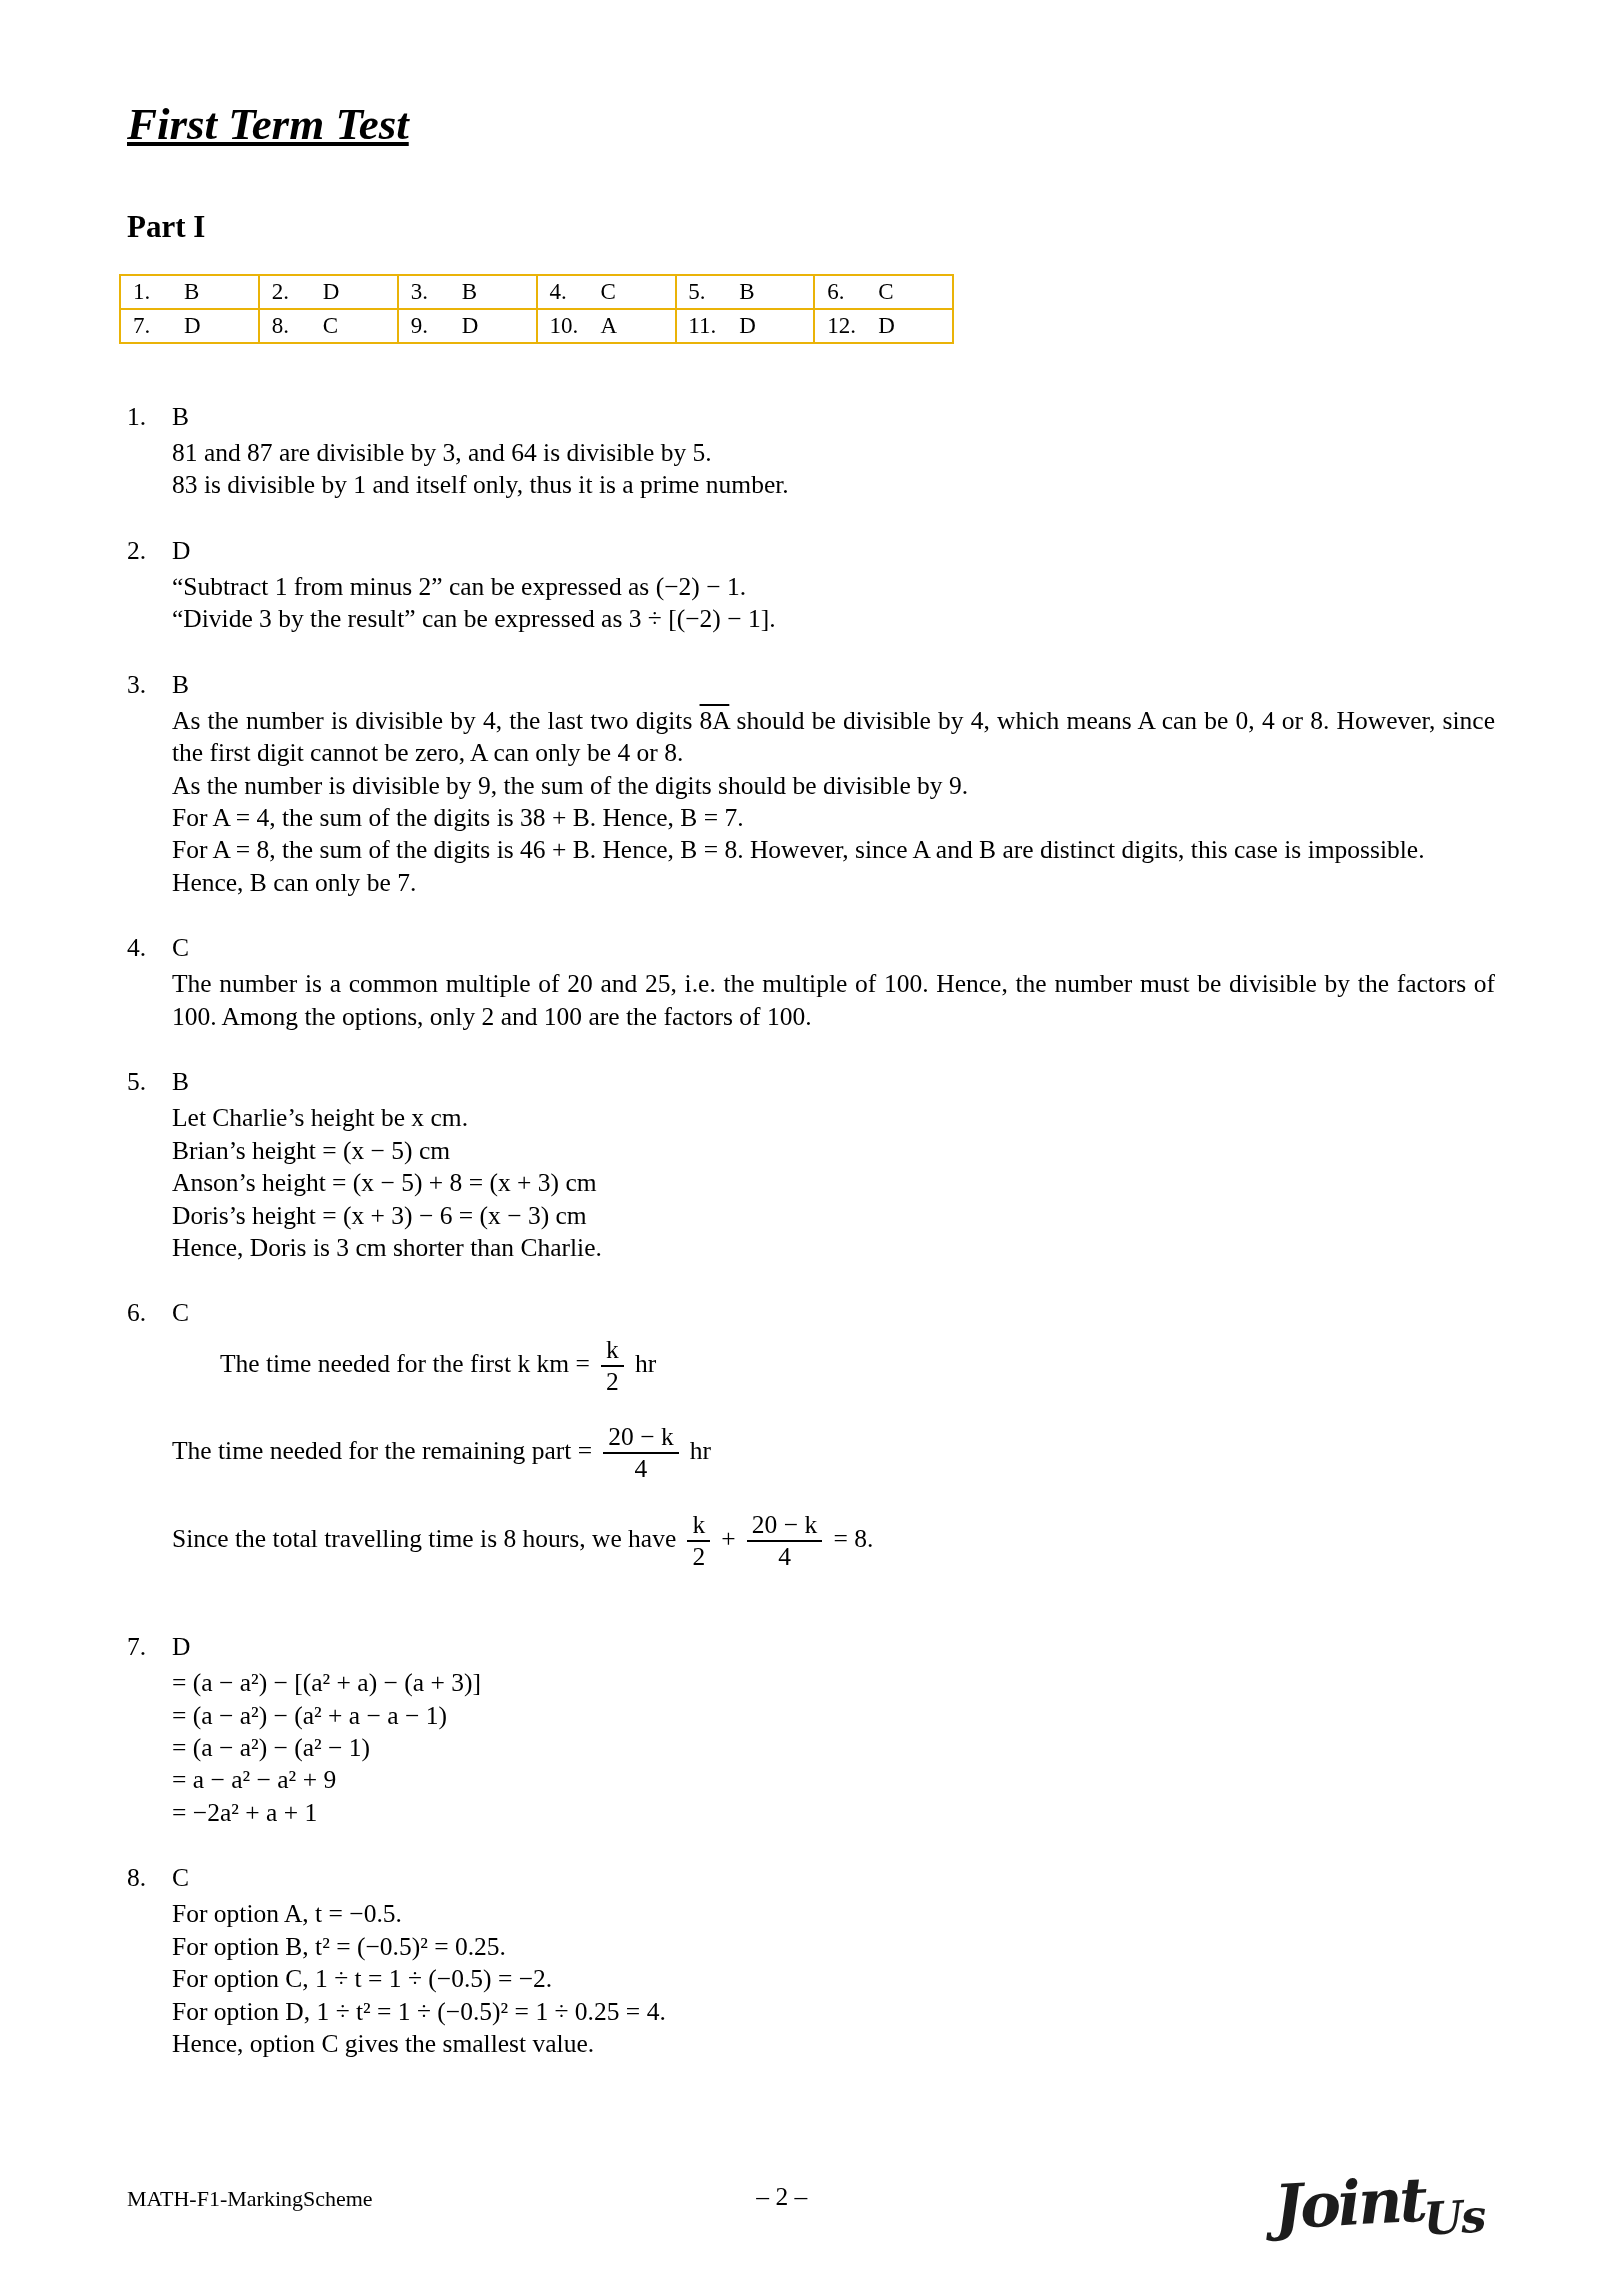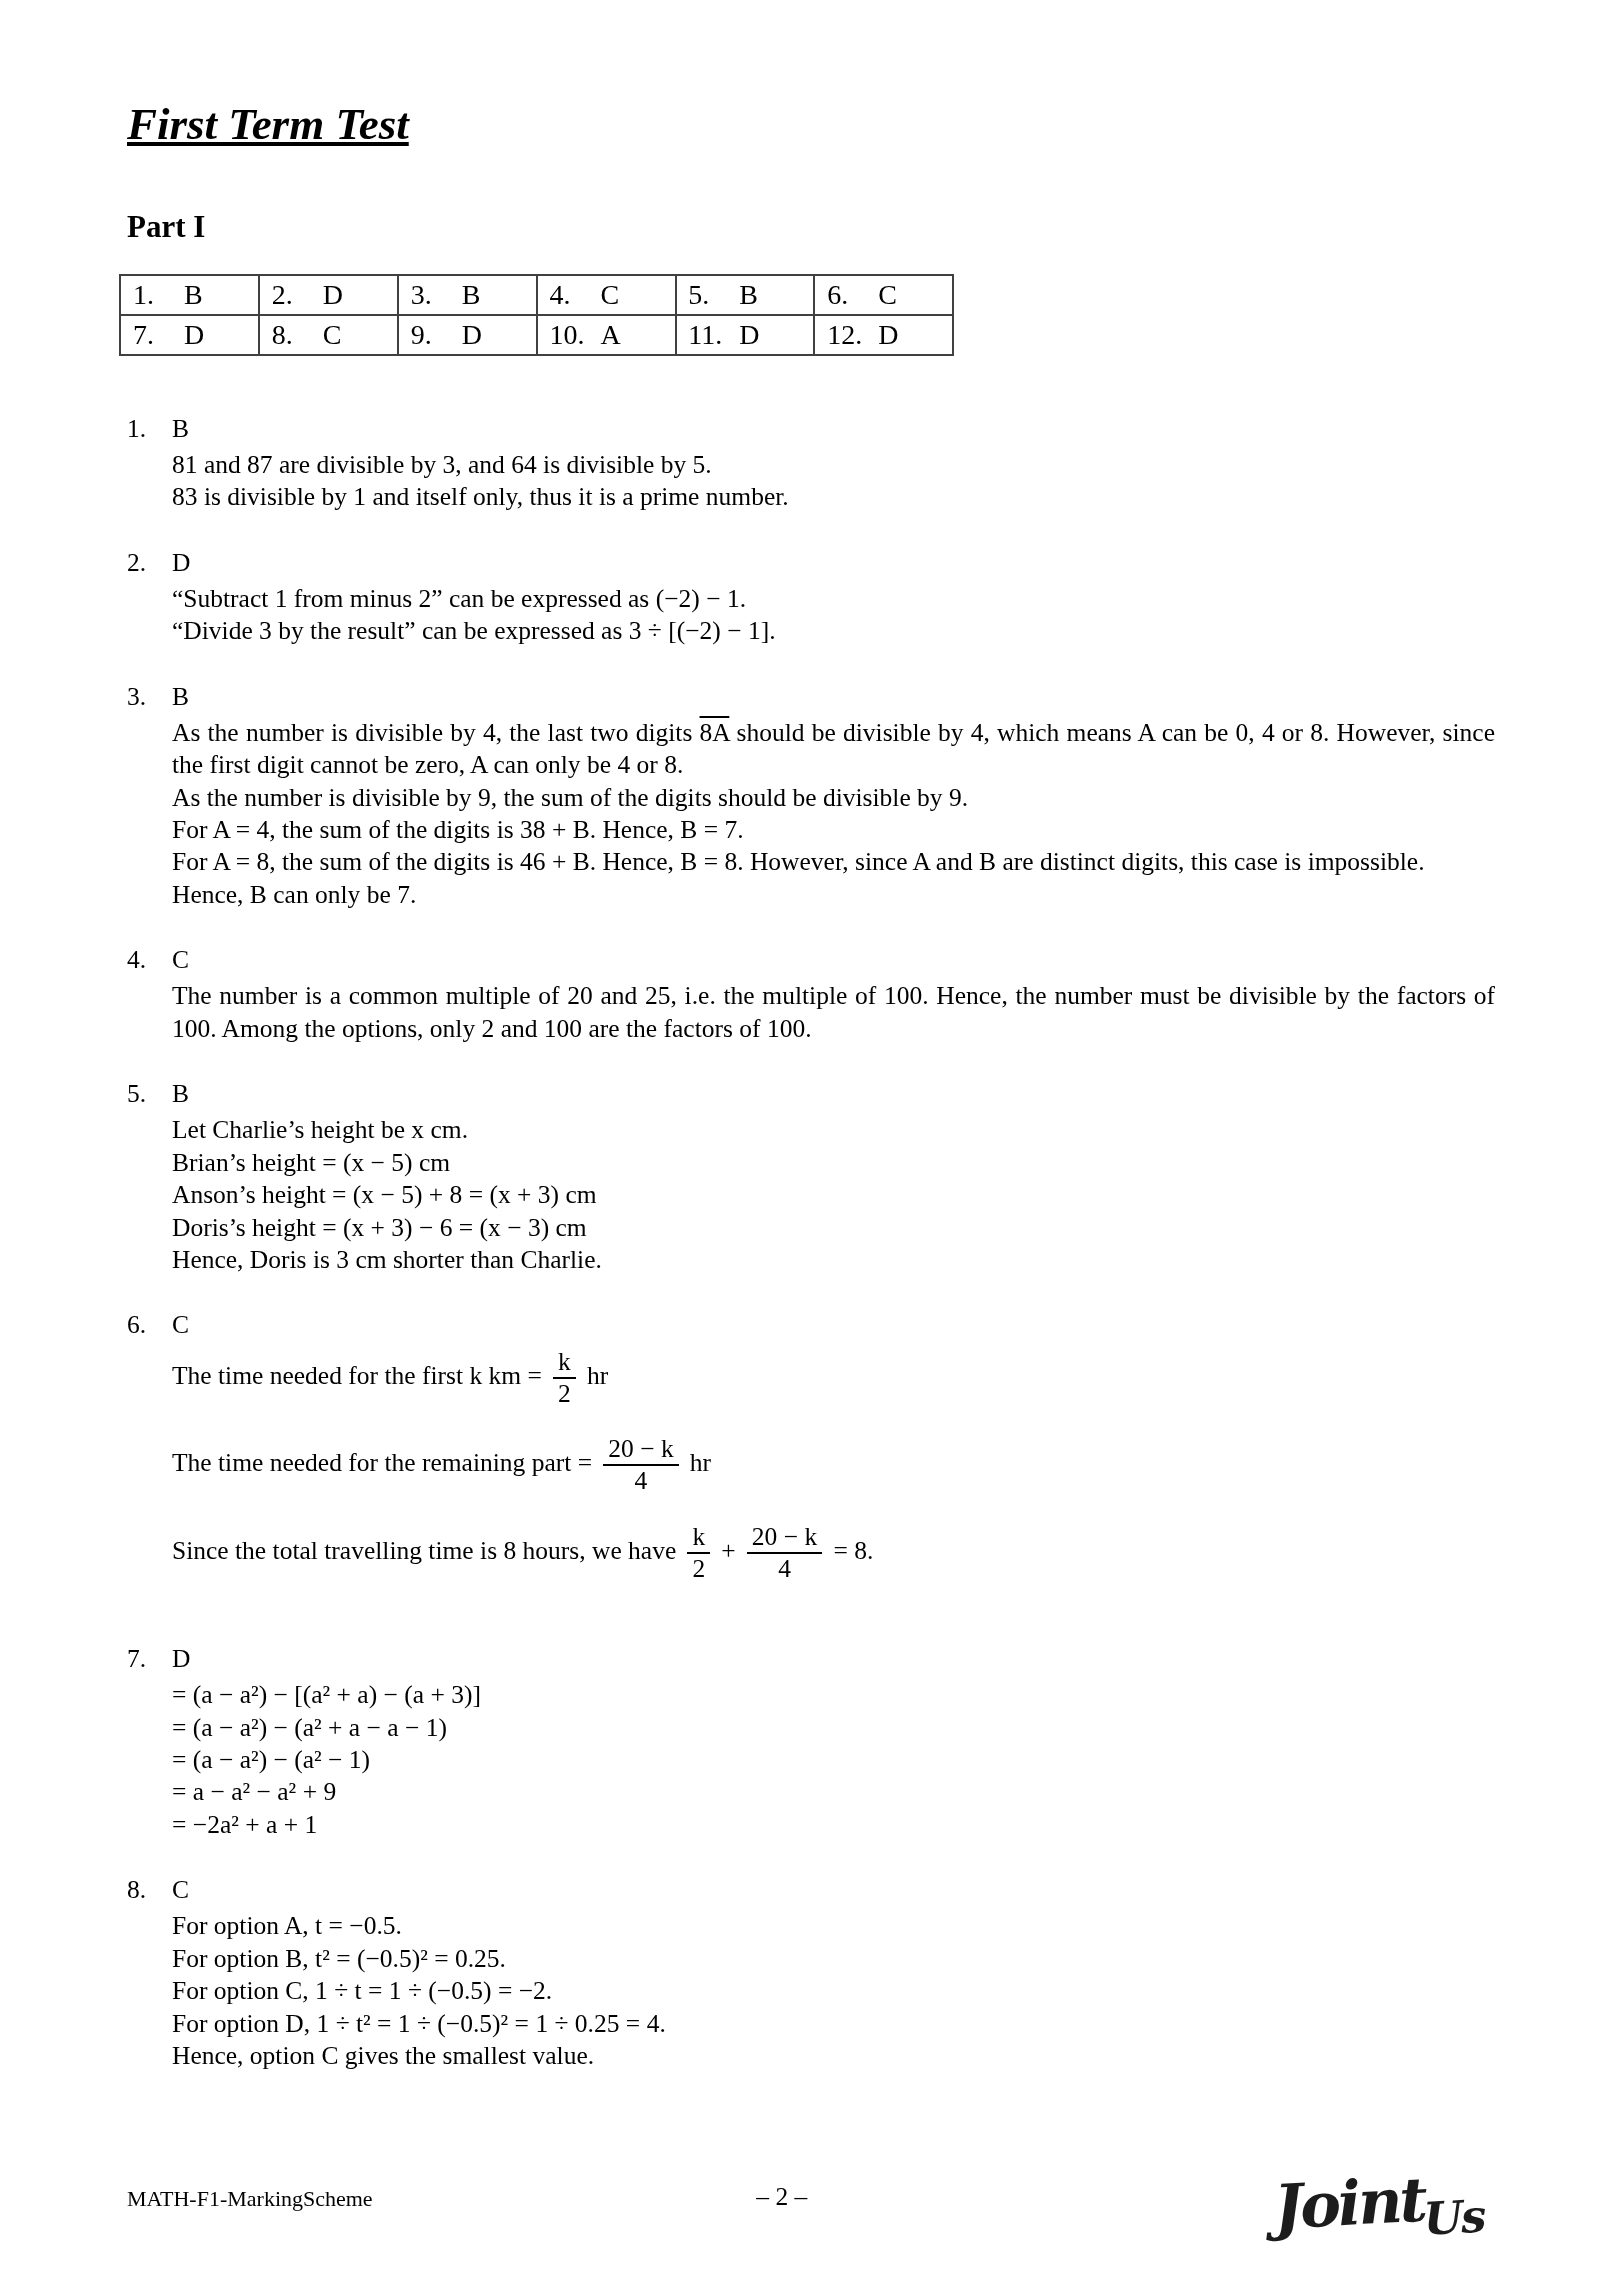--- a/index.html
+++ b/index.html
@@ -30,39 +30,39 @@
     font-size: 31px;
     font-weight: bold;
     margin: 0 0 29px 0;
   }
   table.answer-table {
     border-collapse: collapse;
     width: 835px;
     margin-left: -7.8px;
   }
   table.answer-table td {
-    border: 2px solid #404040;
+    border: 2px solid #eab308;
     padding: 2.9px 7.8px 2.9px 11.8px;
-    font-size: 28px;
+    font-size: 23px;
     width: 16.66%;
   }
   .cell-num { display: inline-block; width: 51px; }
   .solutions { margin-top: 57px; }
   .solution {
     display: flex;
     margin-bottom: 33px;
     line-height: 1.27;
   }
   .sol-num { width: 45px; flex: none; }
   .sol-rest { flex: 1; }
   .sol-ans { margin-bottom: 3.9px; }
   .sol-line { margin: 0; text-align: justify; }
   .overline { text-decoration: overline; }
   .math-line { margin: 15.7px 0 27.4px 0; }
-  .math-line:first-of-type { margin-top: 5.9px; }
+  .math-line:first-of-type { margin-top: 5.9px; margin-left: 48px; }
   .frac {
     display: inline-flex;
     flex-direction: column;
     vertical-align: middle;
     text-align: center;
     margin: 0 4.9px;
     line-height: 1.1;
   }
   .frac .fnum { border-bottom: 2px solid #000; padding: 0 4.9px 1px 4.9px; }
   .frac .fden { padding-top: 1px; }

